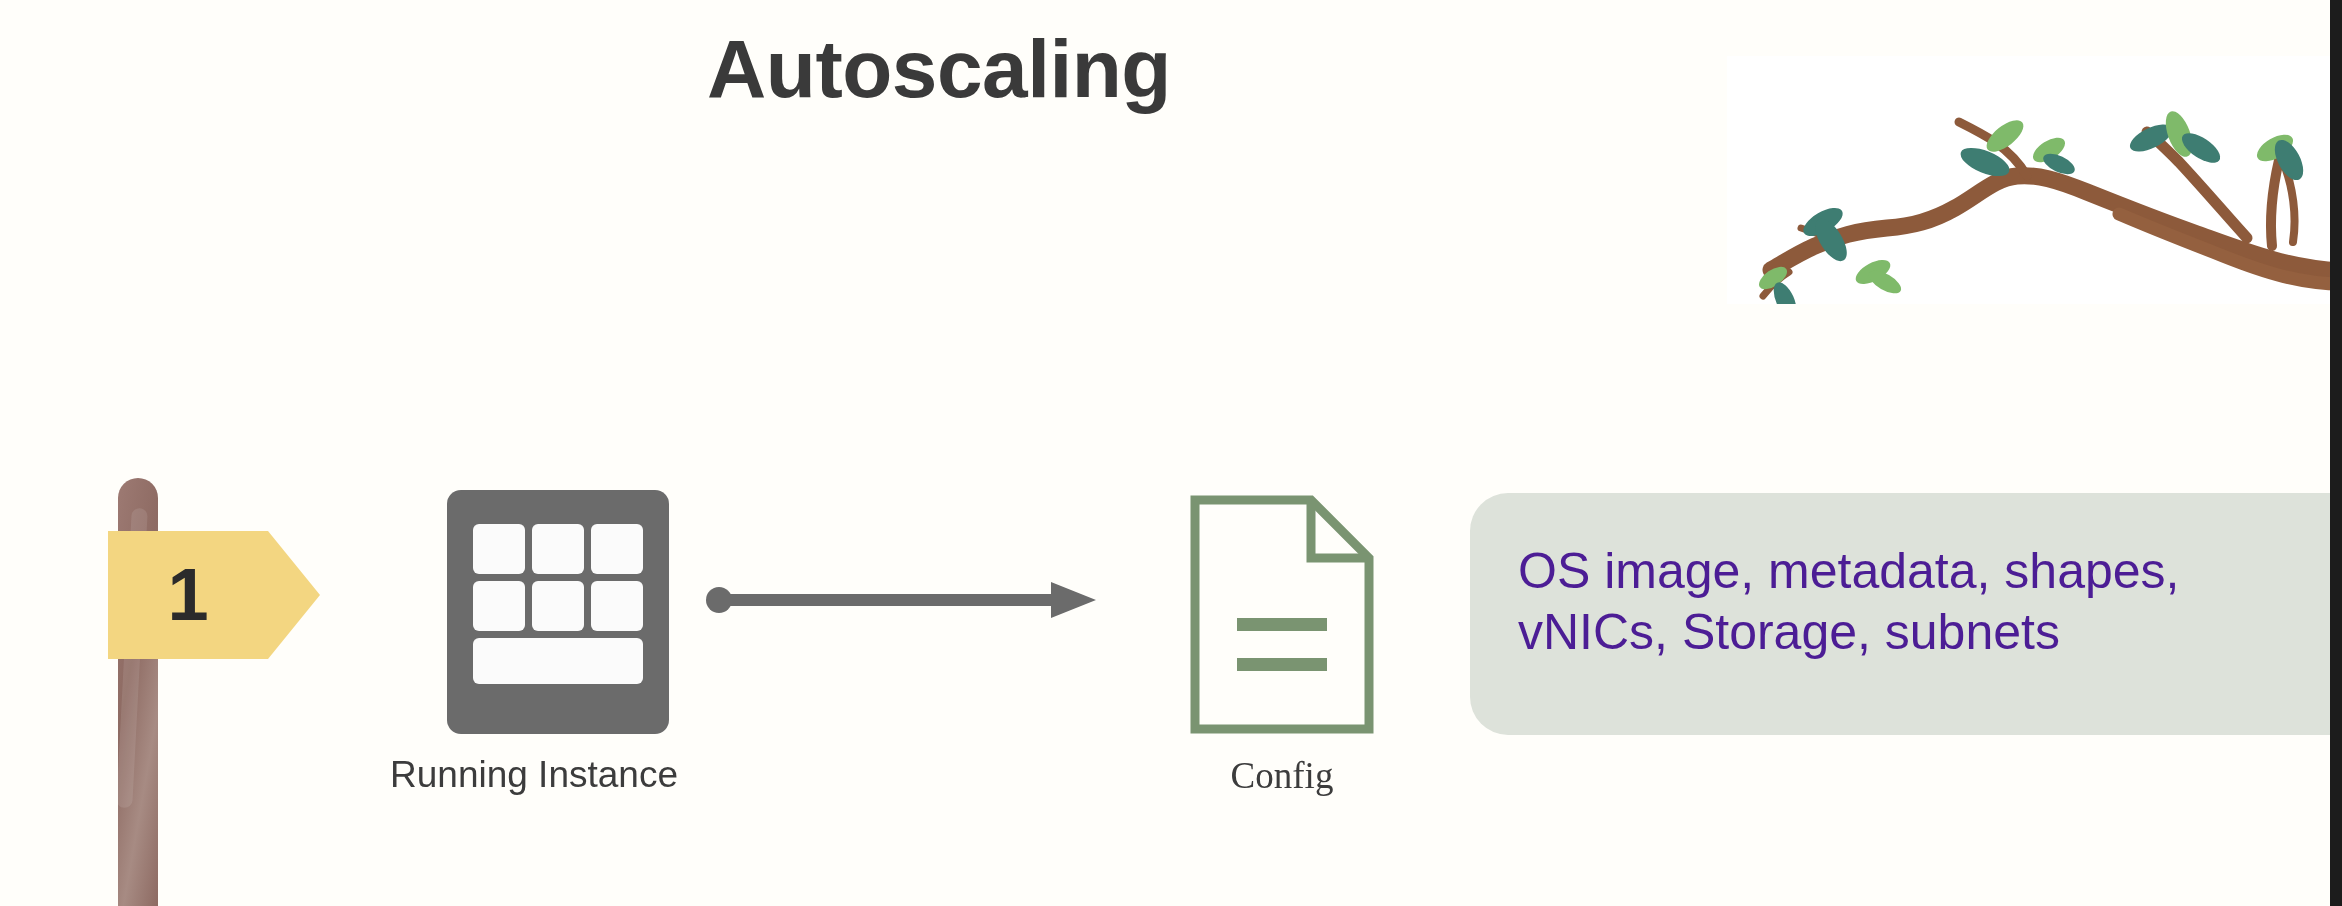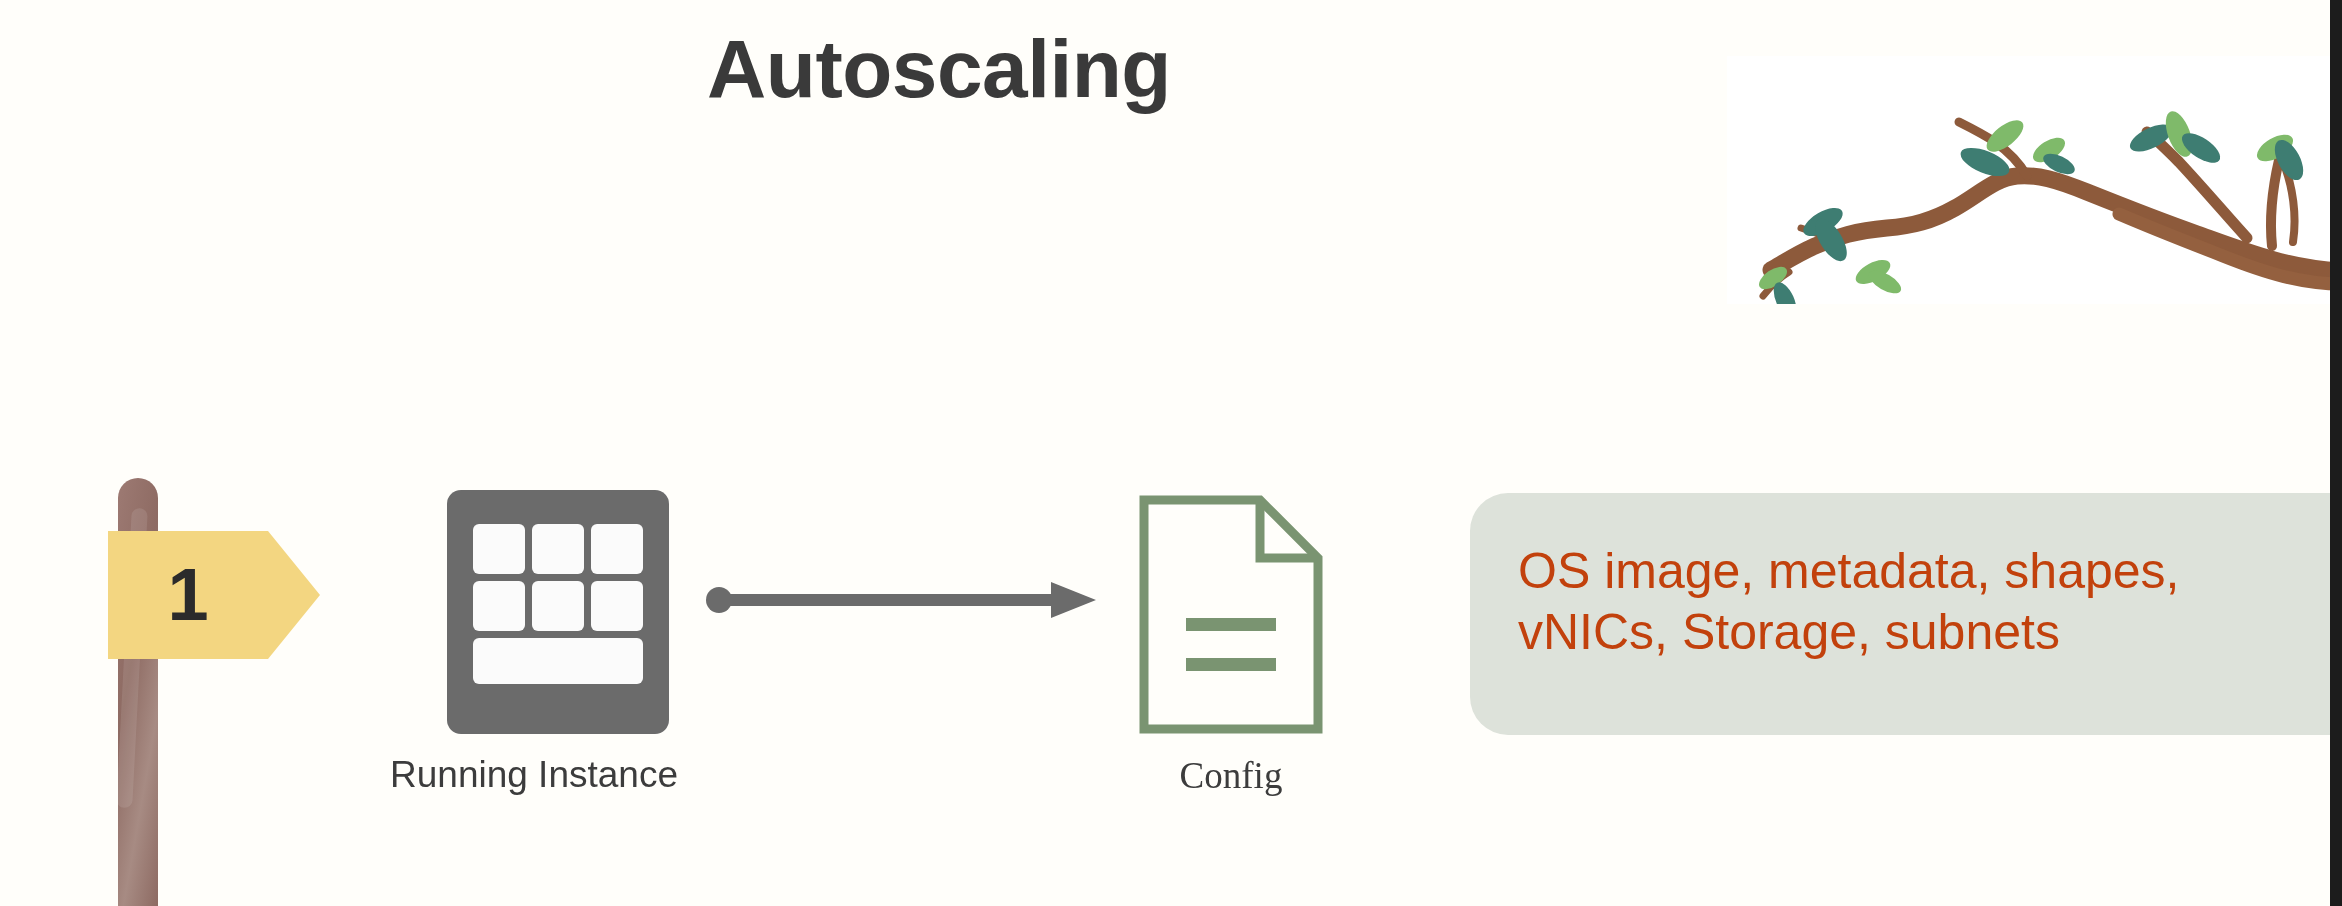--- a/index.html
+++ b/index.html
@@ -151,41 +151,41 @@
     position: absolute;
     left: 706px;
     top: 576px;
     width: 390px;
     height: 48px;
   }
 
   
   .config-node {
     position: absolute;
-    left: 1136px;
+    left: 1187px;
     top: 492px;
     font-family: Liberation Serif, serif;
   }
 
   
   .callout {
     position: absolute;
     left: 1470px;
     top: 493px;
     width: 900px;
     height: 242px;
     background: #dde2da;
     border-radius: 38px;
     box-sizing: border-box;
     padding: 48px 40px 0 48px;
   }
   .callout-text {
     font-size: 50px;
     line-height: 1.22;
-    color: #c2410c;
+    color: #4c1d95;
     white-space: pre-line;
   }
 </style>
 </head>
 <body>
 
 <div id="slide">
 
   <div class="slide-title">
     <span>Autoscaling</span>

